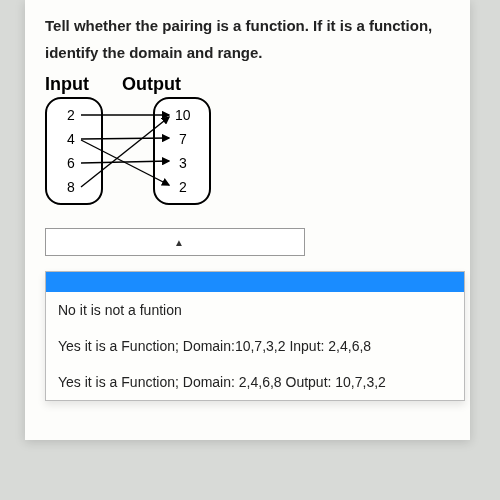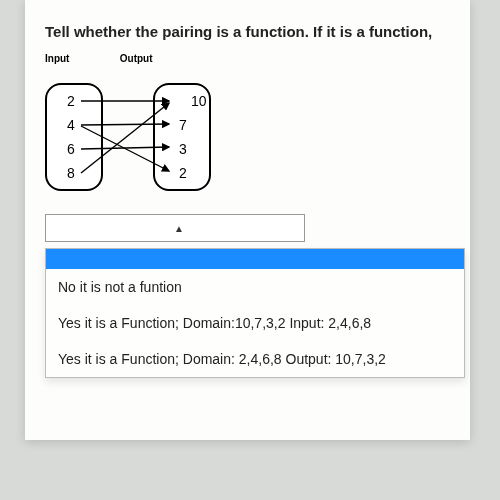--- a/index.html
+++ b/index.html
@@ -7,35 +7,35 @@
       width: 500px;
       height: 500px;
       background: #d8dad7;
       font-family: Arial, sans-serif;
       position: relative;
       overflow: hidden;
     }
     .page {
       background: #fdfdfb;
       margin: 0 30px 0 25px;
-      padding: 18px 20px 30px 20px;
+      padding: 12px 20px 30px 20px;
       min-height: 440px;
       box-shadow: 0 2px 10px rgba(0,0,0,0.15);
     }
     .question-text {
       font-size: 15px;
       font-weight: bold;
       color: #222;
       line-height: 1.8;
       margin-bottom: 8px;
     }
     .labels {
-      font-size: 10px;
+      font-size: 18px;
       font-weight: bold;
-      margin-bottom: 17px;
+      margin-bottom: 0;
     }
     .labels span { display:inline-block; }
     .labels .input-lbl { width: 72px; }
     .labels .output-lbl { }
     .diagram {
       position: relative;
       width: 190px;
       height: 115px;
       margin-bottom: 18px;
     }
@@ -70,21 +70,21 @@
       padding-right:120px;
     }
     .caret {
       font-size: 10px;
       color:#333;
     }
     .options-panel {
       border: 1px solid #bbb;
       background: #fefefc;
       width: 420px;
-      margin-top: 6px;
+      margin-top: 15px;
       box-shadow: 0 4px 8px rgba(0,0,0,0.1);
     }
     .option {
       font-size: 14px;
       padding: 10px 12px;
       color: #222;
       cursor: pointer;
     }
     .option.highlight {
       background: #1a8cff;
@@ -92,37 +92,38 @@
       padding: 4px 12px;
     }
   </style>
 </head>
 <body>
 
 <div class="page">
 
   <div class="question-text">
     <span>Tell whether the pairing is a function. If it is a function,</span><br>
+    <span>identify the domain and range.</span>
   </div>
 
   <div class="labels">
     <span class="input-lbl">Input</span>
     <span class="output-lbl">Output</span>
   </div>
 
   <div class="diagram">
     <div class="oval left"></div>
     <div class="oval right"></div>
 
     <span class="val" style="left:22px; top:12px;">2</span>
     <span class="val" style="left:22px; top:36px;">4</span>
     <span class="val" style="left:22px; top:60px;">6</span>
     <span class="val" style="left:22px; top:84px;">8</span>
 
-    <span class="val" style="left:146px; top:12px;">10</span>
+    <span class="val" style="left:130px; top:12px;">10</span>
     <span class="val" style="left:134px; top:36px;">7</span>
     <span class="val" style="left:134px; top:60px;">3</span>
     <span class="val" style="left:134px; top:84px;">2</span>
 
     <svg class="arrows">
       <defs>
         <marker id="ah" markerWidth="6" markerHeight="6" refX="5" refY="3" orient="auto">
           <path d="M0,0 L6,3 L0,6 Z" fill="#000"></path>
         </marker>
       </defs>

